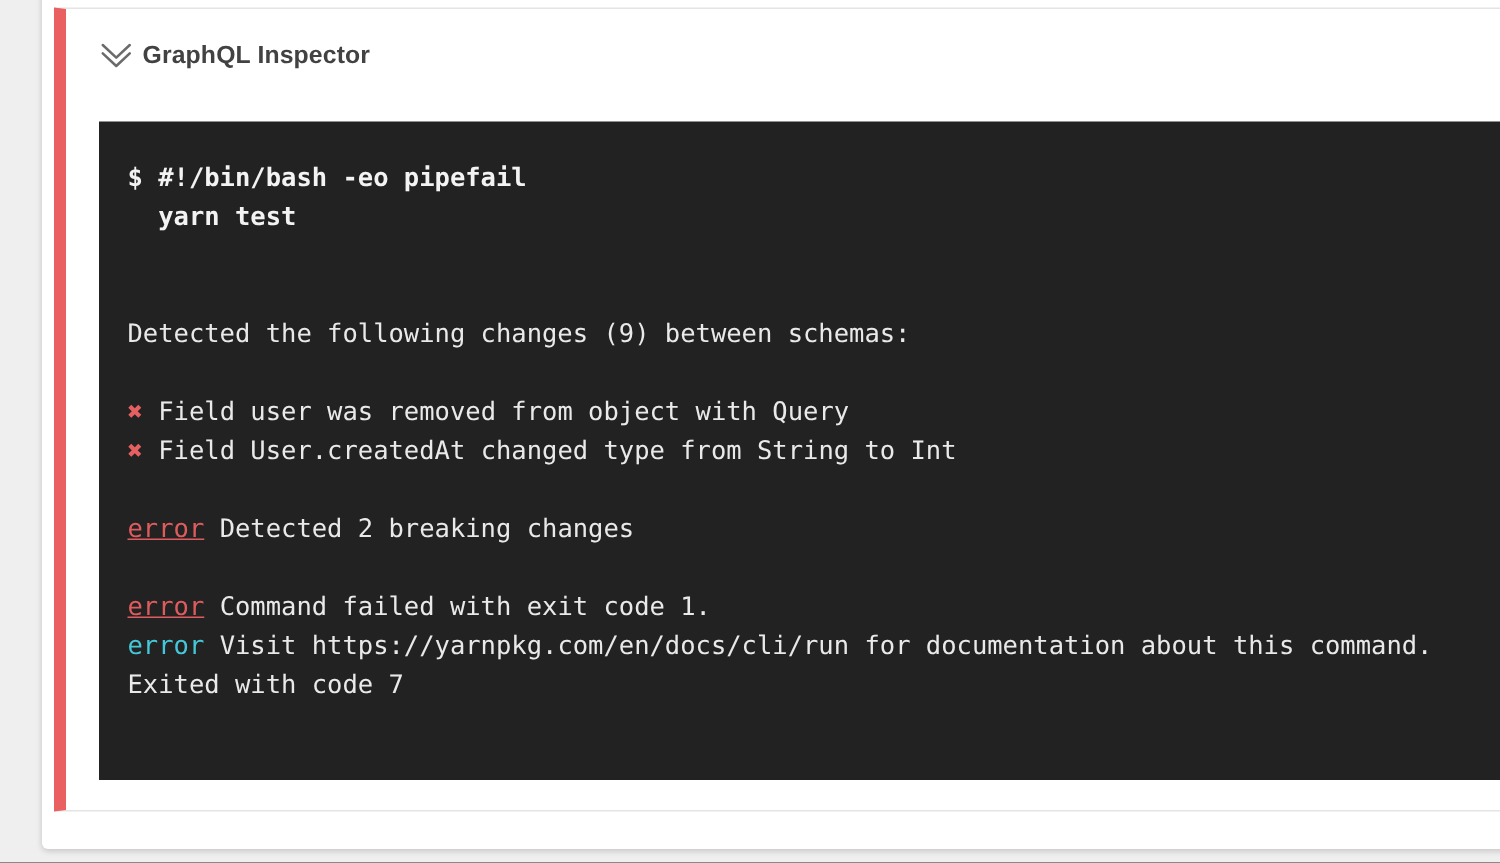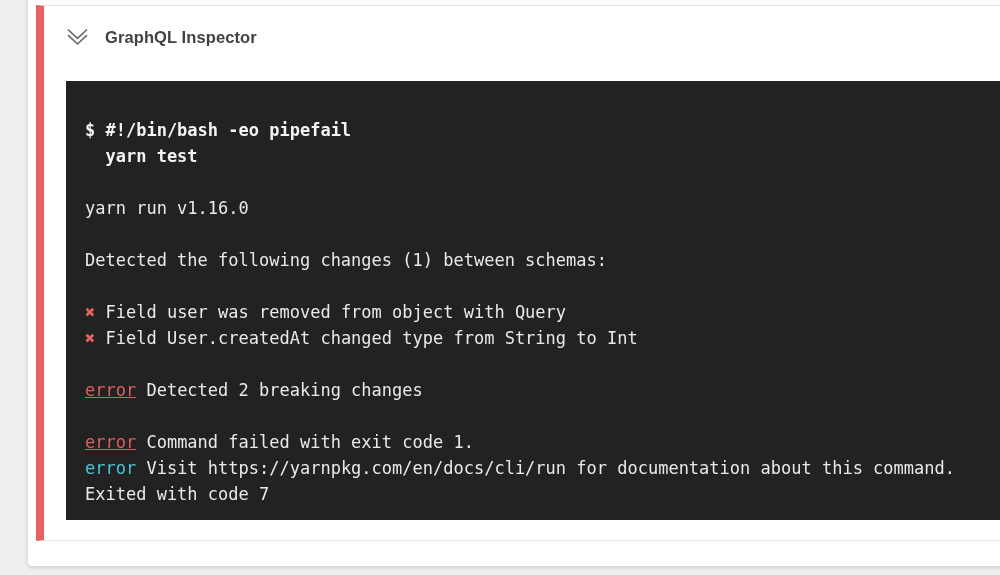--- a/index.html
+++ b/index.html
@@ -33,34 +33,34 @@
   .step{
     position:absolute;left:36px;top:5px;width:964px;height:536px;
     box-sizing:border-box;
     border-left:8px solid var(--accent-red);
     border-top:1px solid var(--divider);
     border-bottom:1px solid var(--divider);
   }
 
   .step-header{
     position:absolute;left:64px;top:25px;height:24px;
-    display:flex;align-items:center;gap:14px;
+    display:flex;align-items:center;gap:4px;
     cursor:pointer;
   }
   .step-title{
     font-size:16.5px;font-weight:700;color:var(--title-color);
     letter-spacing:.1px;
   }
   .chevron{display:block;}
 
   .terminal{
     position:absolute;left:66px;top:81px;width:934px;height:439px;
     box-sizing:border-box;
     background:var(--terminal-bg);
-    padding:36px 0 0 19px;
+    padding:25px 0 0 19px;
     font-family:"DejaVu Sans Mono", monospace;
     font-size:17px;line-height:26px;
     color:var(--terminal-text);
     overflow:hidden;
   }
   .t-line{white-space:pre;min-height:26px;}
   .seg-bold{font-weight:700;color:#f3f3f3;}
   .seg-error{color:var(--error-red);text-decoration:underline;}
   .seg-info{color:var(--info-cyan);}
   .seg-cross{color:var(--cross-red);font-weight:700;}
@@ -82,23 +82,22 @@
       </svg>
     </span>
     <span class="step-title">GraphQL Inspector</span>
   </div>
 
   <div class="terminal">
     <div id="terminal-lines">
         <div class="t-line"><span class="seg-bold">$ #!/bin/bash -eo pipefail</span></div>
         <div class="t-line"><span class="seg-bold">  yarn test</span></div>
         <div class="t-line">&nbsp;</div>
-        <div class="t-line"><span>yarn run v1.16.0</span></div>
         <div class="t-line">&nbsp;</div>
-        <div class="t-line"><span>Detected the following changes (1) between schemas:</span></div>
+        <div class="t-line"><span>Detected the following changes (9) between schemas:</span></div>
         <div class="t-line">&nbsp;</div>
         <div class="t-line"><span class="seg-cross">✖</span><span> Field user was removed from object with Query</span></div>
         <div class="t-line"><span class="seg-cross">✖</span><span> Field User.createdAt changed type from String to Int</span></div>
         <div class="t-line">&nbsp;</div>
         <div class="t-line"><span class="seg-error">error</span><span> Detected 2 breaking changes</span></div>
         <div class="t-line">&nbsp;</div>
         <div class="t-line"><span class="seg-error">error</span><span> Command failed with exit code 1.</span></div>
         <div class="t-line"><span class="seg-info">error</span><span> Visit https://yarnpkg.com/en/docs/cli/run for documentation about this command.</span></div>
         <div class="t-line"><span>Exited with code 7</span></div>
       </div>

